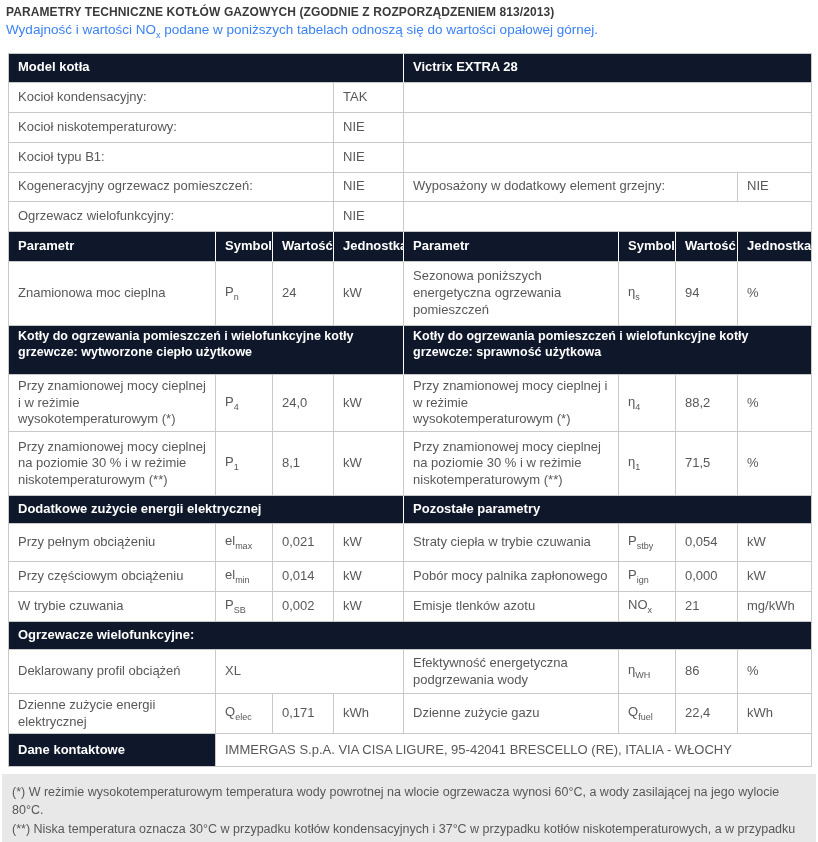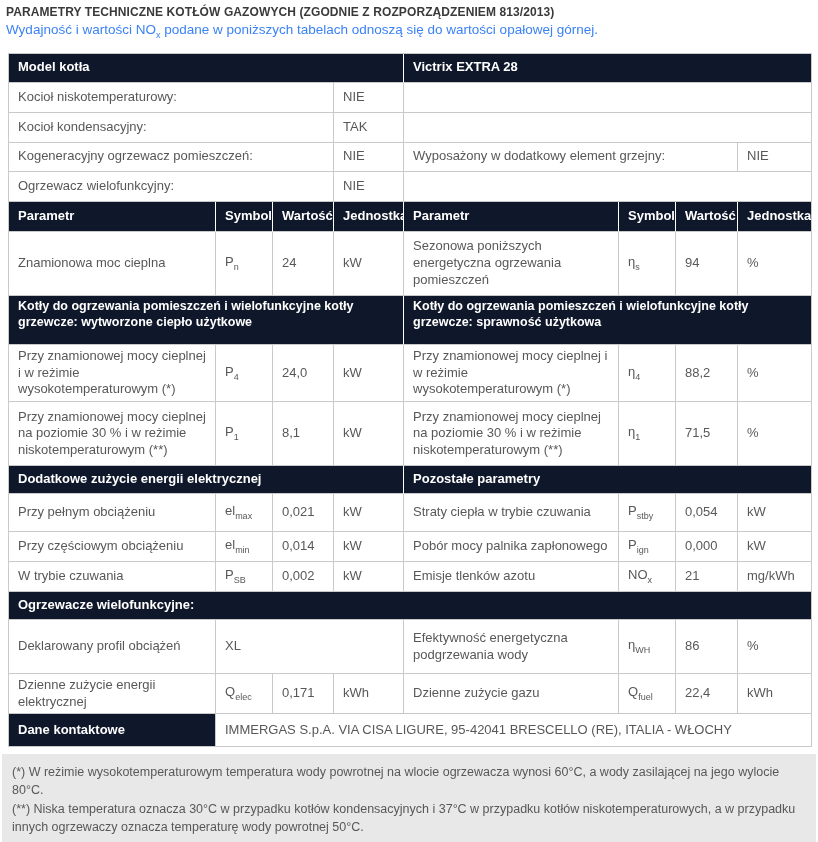--- a/index.html
+++ b/index.html
@@ -59,27 +59,32 @@
         <col style="width:73px">
     </colgroup>
 
     <tbody>
         <tr style="height:29px">
       <td class="red wdiv" colspan="4">Model kotła</td>
       <td class="red" colspan="4">Victrix EXTRA 28</td>
     </tr>
 
     <tr style="height:30px">
-      <td colspan="3">Kocioł niskotemperaturowy:</td>
-      <td>NIE</td>
-      <td colspan="4"></td>
-    </tr>
-    <tr style="height:30px">
       <td colspan="3">Kocioł kondensacyjny:</td>
       <td>TAK</td>
+      <td colspan="4"></td>
+    </tr>
+    <tr style="height:30px">
+      <td colspan="3">Kocioł niskotemperaturowy:</td>
+      <td>NIE</td>
+      <td colspan="4"></td>
+    </tr>
+    <tr style="height:30px">
+      <td colspan="3">Kocioł typu B1:</td>
+      <td>NIE</td>
       <td colspan="4"></td>
     </tr>
     <tr style="height:29px">
       <td colspan="3">Kogeneracyjny ogrzewacz pomieszczeń:</td>
       <td>NIE</td>
       <td colspan="3">Wyposażony w dodatkowy element grzejny:</td>
       <td>NIE</td>
     </tr>
     <tr style="height:30px">
       <td colspan="3">Ogrzewacz wielofunkcyjny:</td>
@@ -168,21 +173,21 @@
       <td>Emisje tlenków azotu</td>
       <td><span>NO</span><sub>x</sub></td>
       <td>21</td>
       <td>mg/kWh</td>
     </tr>
 
     <tr style="height:28px">
       <td class="red" colspan="8">Ogrzewacze wielofunkcyjne:</td>
     </tr>
 
-    <tr style="height:54px">
+    <tr style="height:44px">
       <td>Deklarowany profil obciążeń</td>
       <td colspan="3">XL</td>
       <td>Efektywność energetyczna podgrzewania wody</td>
       <td><span>η</span><sub>WH</sub></td>
       <td>86</td>
       <td>%</td>
     </tr>
     <tr style="height:33px">
       <td>Dzienne zużycie energii elektrycznej</td>
       <td><span>Q</span><sub>elec</sub></td>

